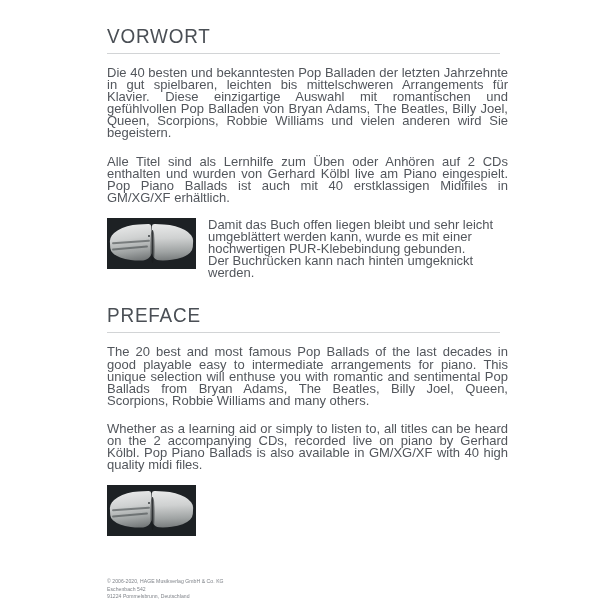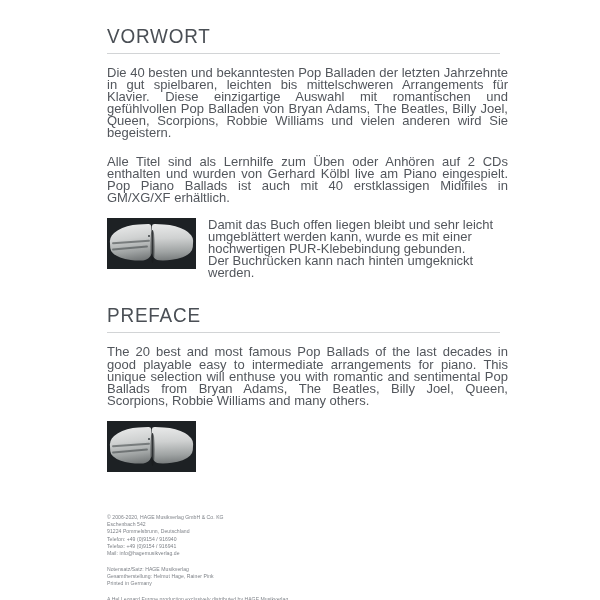--- a/index.html
+++ b/index.html
@@ -179,20 +179,21 @@
     <p class="caption-text" style="white-space:pre-line">Damit das Buch offen liegen bleibt und sehr leicht umgeblättert werden kann, wurde es mit einer hochwertigen PUR-Klebebindung gebunden.
 Der Buchrücken kann nach hinten umgeknickt werden.</p>
   </div>
 
   <div style="height:24px"></div>
   <h1 class="section-heading">PREFACE</h1>
   <div class="heading-rule"></div>
 
   <div style="height:13px"></div>
   <p class="body-text">The 20 best and most famous Pop Ballads of the last decades in good playable easy to intermediate arrangements for piano. This unique selection will enthuse you with romantic and sentimental Pop Ballads from Bryan Adams, The Beatles, Billy Joel, Queen, Scorpions, Robbie Williams and many others.</p>
+  <p class="body-text">Whether as a learning aid or simply to listen to, all titles can be heard on the 2 accompanying CDs, recorded live on piano by Gerhard Kölbl. Pop Piano Ballads is also available in GM/XG/XF with 40 high quality midi files.</p>
 
   <div style="height:14px"></div>
   <div class="media-block">
     <div class="book-photo">
       <div class="pg-left"></div>
       <div class="pg-right"></div>
       <div class="gutter"></div>
       <div class="line-a"></div>
       <div class="line-b"></div>
       <div class="speck"></div>

